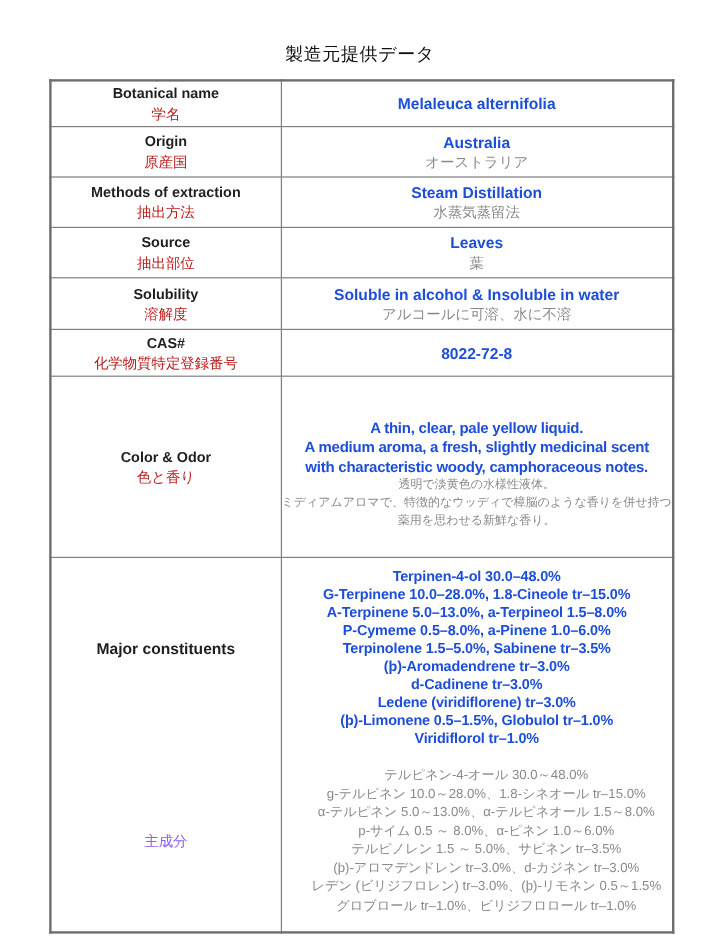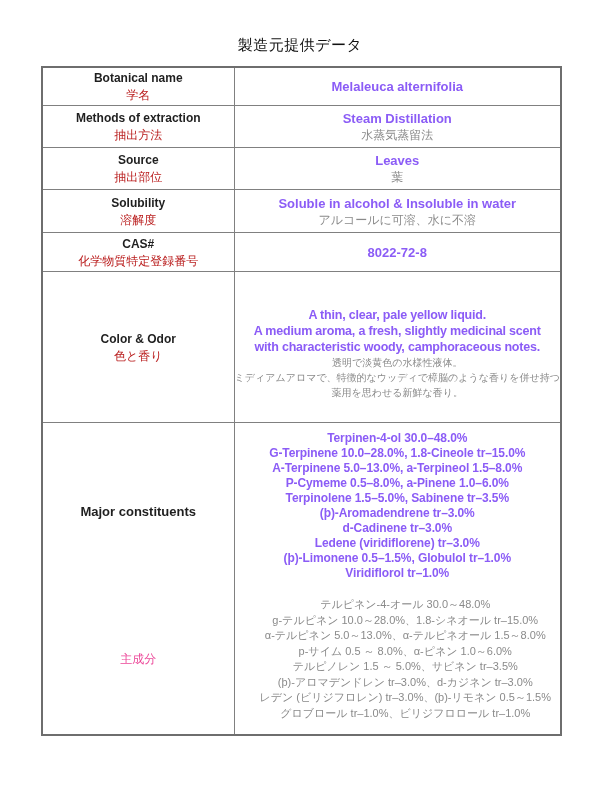--- a/index.html
+++ b/index.html
@@ -29,35 +29,35 @@
   tr.r0 td{height:37px;}
   tr.r1 td{height:41px;}
   tr.r2 td{height:41px;margin-left:15px;}
   tr.r3 td{height:41px;}
   tr.r4 td{height:42px;}
   tr.r5 td{height:38px;}
   tr.r6 td{height:138px;}
   tr.r7 td{height:303px;}
   .lbl-en{font-size:12px;font-weight:bold;color:#1f1f1f;line-height:17px;white-space:nowrap;}
   .lbl-ja{font-size:12px;font-weight:normal;color:#b91c1c;line-height:16px;white-space:nowrap;}
-  .val-en{font-size:13px;font-weight:bold;color:#8b5cf6;line-height:17px;}
+  .val-en{font-size:13px;font-weight:bold;color:#1d4ed8;line-height:17px;}
   .val-en div{white-space:nowrap;}
   .val-ja{font-size:12px;font-weight:normal;color:#8a8a8a;line-height:16px;}
   .val-ja div{white-space:nowrap;}
   
   #row-odor td.value-cell{vertical-align:middle;padding-top:12px;}
   #row-odor .val-en{font-size:12.5px;line-height:16px;letter-spacing:-0.2px;}
   #row-odor .val-ja{font-size:10px;line-height:15px;}
   
   #row-major td.value-cell{vertical-align:top;padding-top:8px;}
   #row-major .val-en{font-size:12px;line-height:15px;letter-spacing:-0.1px;margin-bottom:16px;}
   #row-major .val-ja{font-size:11px;line-height:15.5px;margin-left:16px;}
   .mc-label-wrap{position:relative;height:303px;width:100%;}
-  .mc-label-en{position:absolute;top:77px;left:0;width:100%;font-size:13px;font-weight:bold;color:#1f1f1f;}
-  .mc-label-ja{position:absolute;top:224px;left:0;width:100%;font-size:12px;color:#ec4899;}
+  .mc-label-en{position:absolute;top:64px;left:0;width:100%;font-size:13px;font-weight:bold;color:#1f1f1f;}
+  .mc-label-ja{position:absolute;top:224px;left:0;width:100%;font-size:12px;color:#8b5cf6;}
 </style>
 </head>
 <body>
 
 <div class="page">
 
   <div class="page-title">製造元提供データ</div>
 
   <table class="spec">
     <colgroup>
@@ -72,20 +72,34 @@
           <div class="lbl-ja">学名</div>
         </td>
         <td class="value-cell">
           <div class="val-en">
               <div>Melaleuca alternifolia</div>
             </div>
           <div class="val-ja"></div>
         </td>
       </tr>
 
+      <tr class="r1">
+        <td class="label-cell">
+          <div class="lbl-en">Origin</div>
+          <div class="lbl-ja">原産国</div>
+        </td>
+        <td class="value-cell">
+          <div class="val-en">
+              <div>Australia</div>
+            </div>
+          <div class="val-ja">
+              <div>オーストラリア</div>
+            </div>
+        </td>
+      </tr>
 
       <tr class="r2">
         <td class="label-cell">
           <div class="lbl-en">Methods of extraction</div>
           <div class="lbl-ja">抽出方法</div>
         </td>
         <td class="value-cell">
           <div class="val-en">
               <div>Steam Distillation</div>
             </div>

